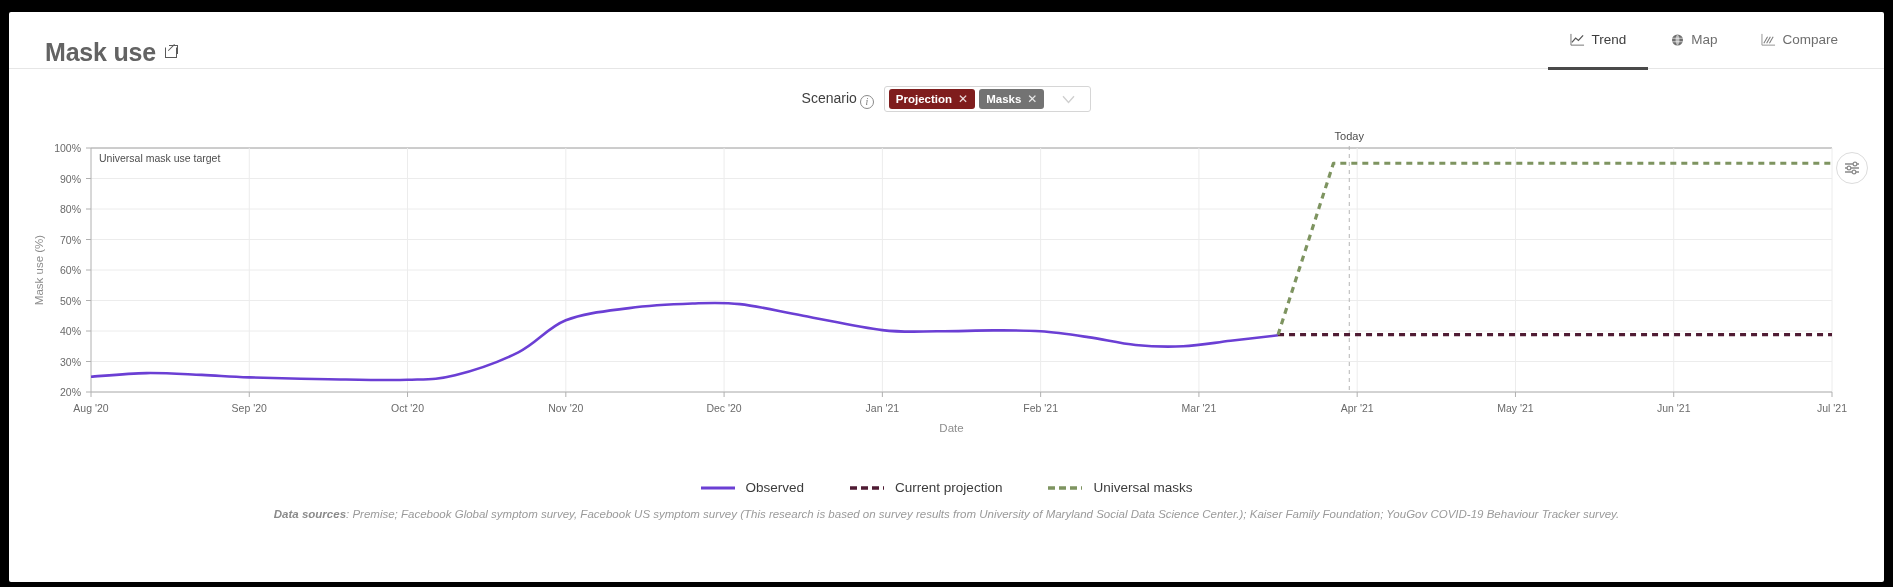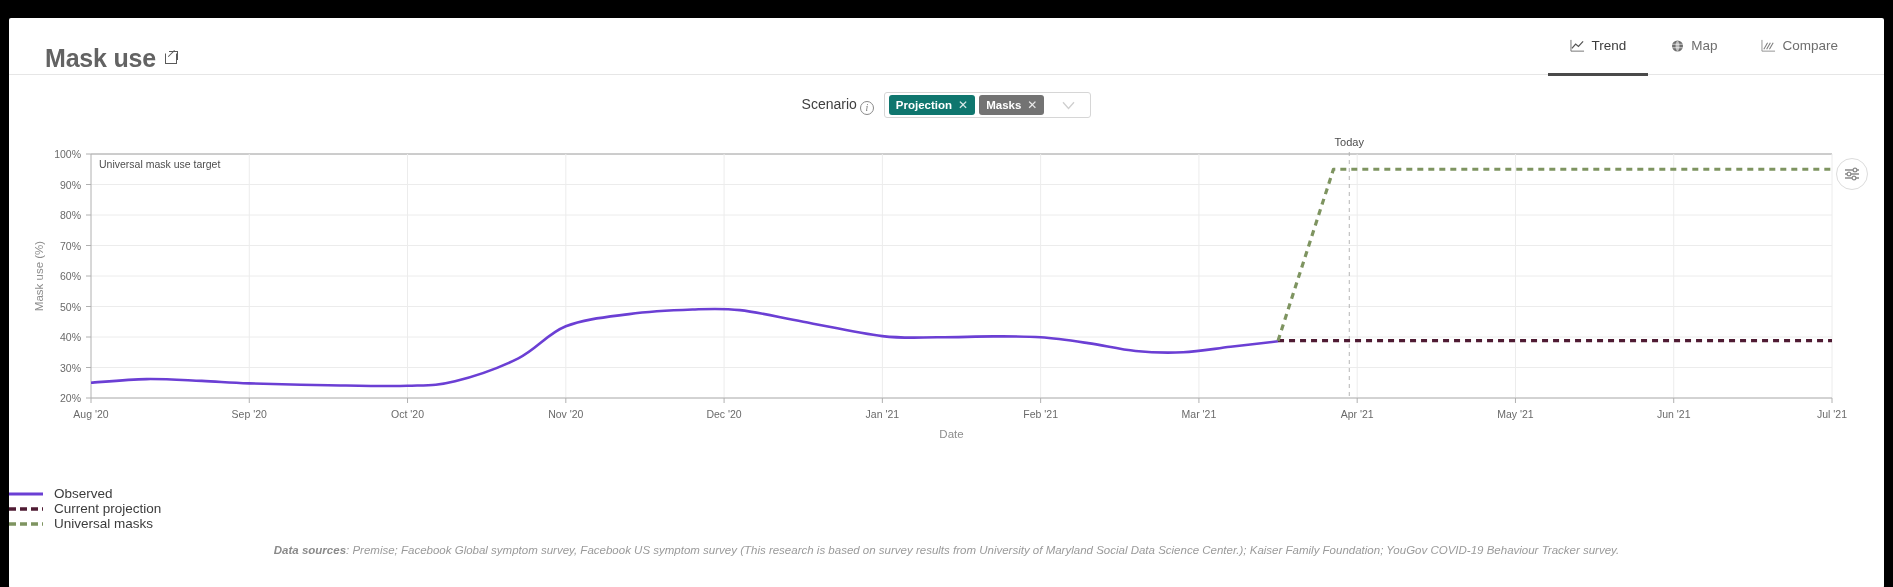--- a/index.html
+++ b/index.html
@@ -10,21 +10,21 @@
     font-family: "Liberation Sans", sans-serif;
   }
   #screen {
     width: 1893px; height: 587px;
     background: #000;
     position: relative;
     overflow: hidden;
   }
   #card {
     position: absolute;
-    left: 9px; top: 18px;
+    left: 9px; top: 12px;
     width: 1875px; height: 570px;
     background: #ffffff;
     border-radius: 2px;
     overflow: hidden;
   }
 
   
   .header {
     position: relative;
     height: 57px;
@@ -207,22 +207,22 @@
     position: relative;
     margin-top: 12px;
     height: 352px;
   }
   #chart-svg { display: block; }
 
   .legend {
     display: flex;
     justify-content: center;
     align-items: flex-start;
+    gap: 46px;
     margin-top: 4px;
-    flex-direction: column;
   }
   .legend-item {
     display: flex;
     align-items: center;
     gap: 11px;
     font-size: 13.5px;
     color: #3c3c3c;
     cursor: pointer;
   }
   .legend-swatch { display: block; }
@@ -288,21 +288,21 @@
         </div>
       </div>
     </div>
 
 
     <div class="scenario-row">
       <div>
         <span class="scenario-label">Scenario</span><span class="info-icon">i</span>
       </div>
       <div class="scenario-select">
-        <div class="chip" style="background:#0f766e">
+        <div class="chip" style="background:#7f1d1d">
           <span>Projection</span>
           <span class="x">✕</span>
         </div>
         <div class="chip" style="background:#737373">
           <span>Masks</span>
           <span class="x">✕</span>
         </div>
         <div class="select-caret">
           <svg width="13" height="9" viewBox="0 0 13 9">
               <path d="M1 1.2 L6.5 7.4 L12 1.2" fill="none" stroke="#cfcfcf" stroke-width="1.3"></path>

